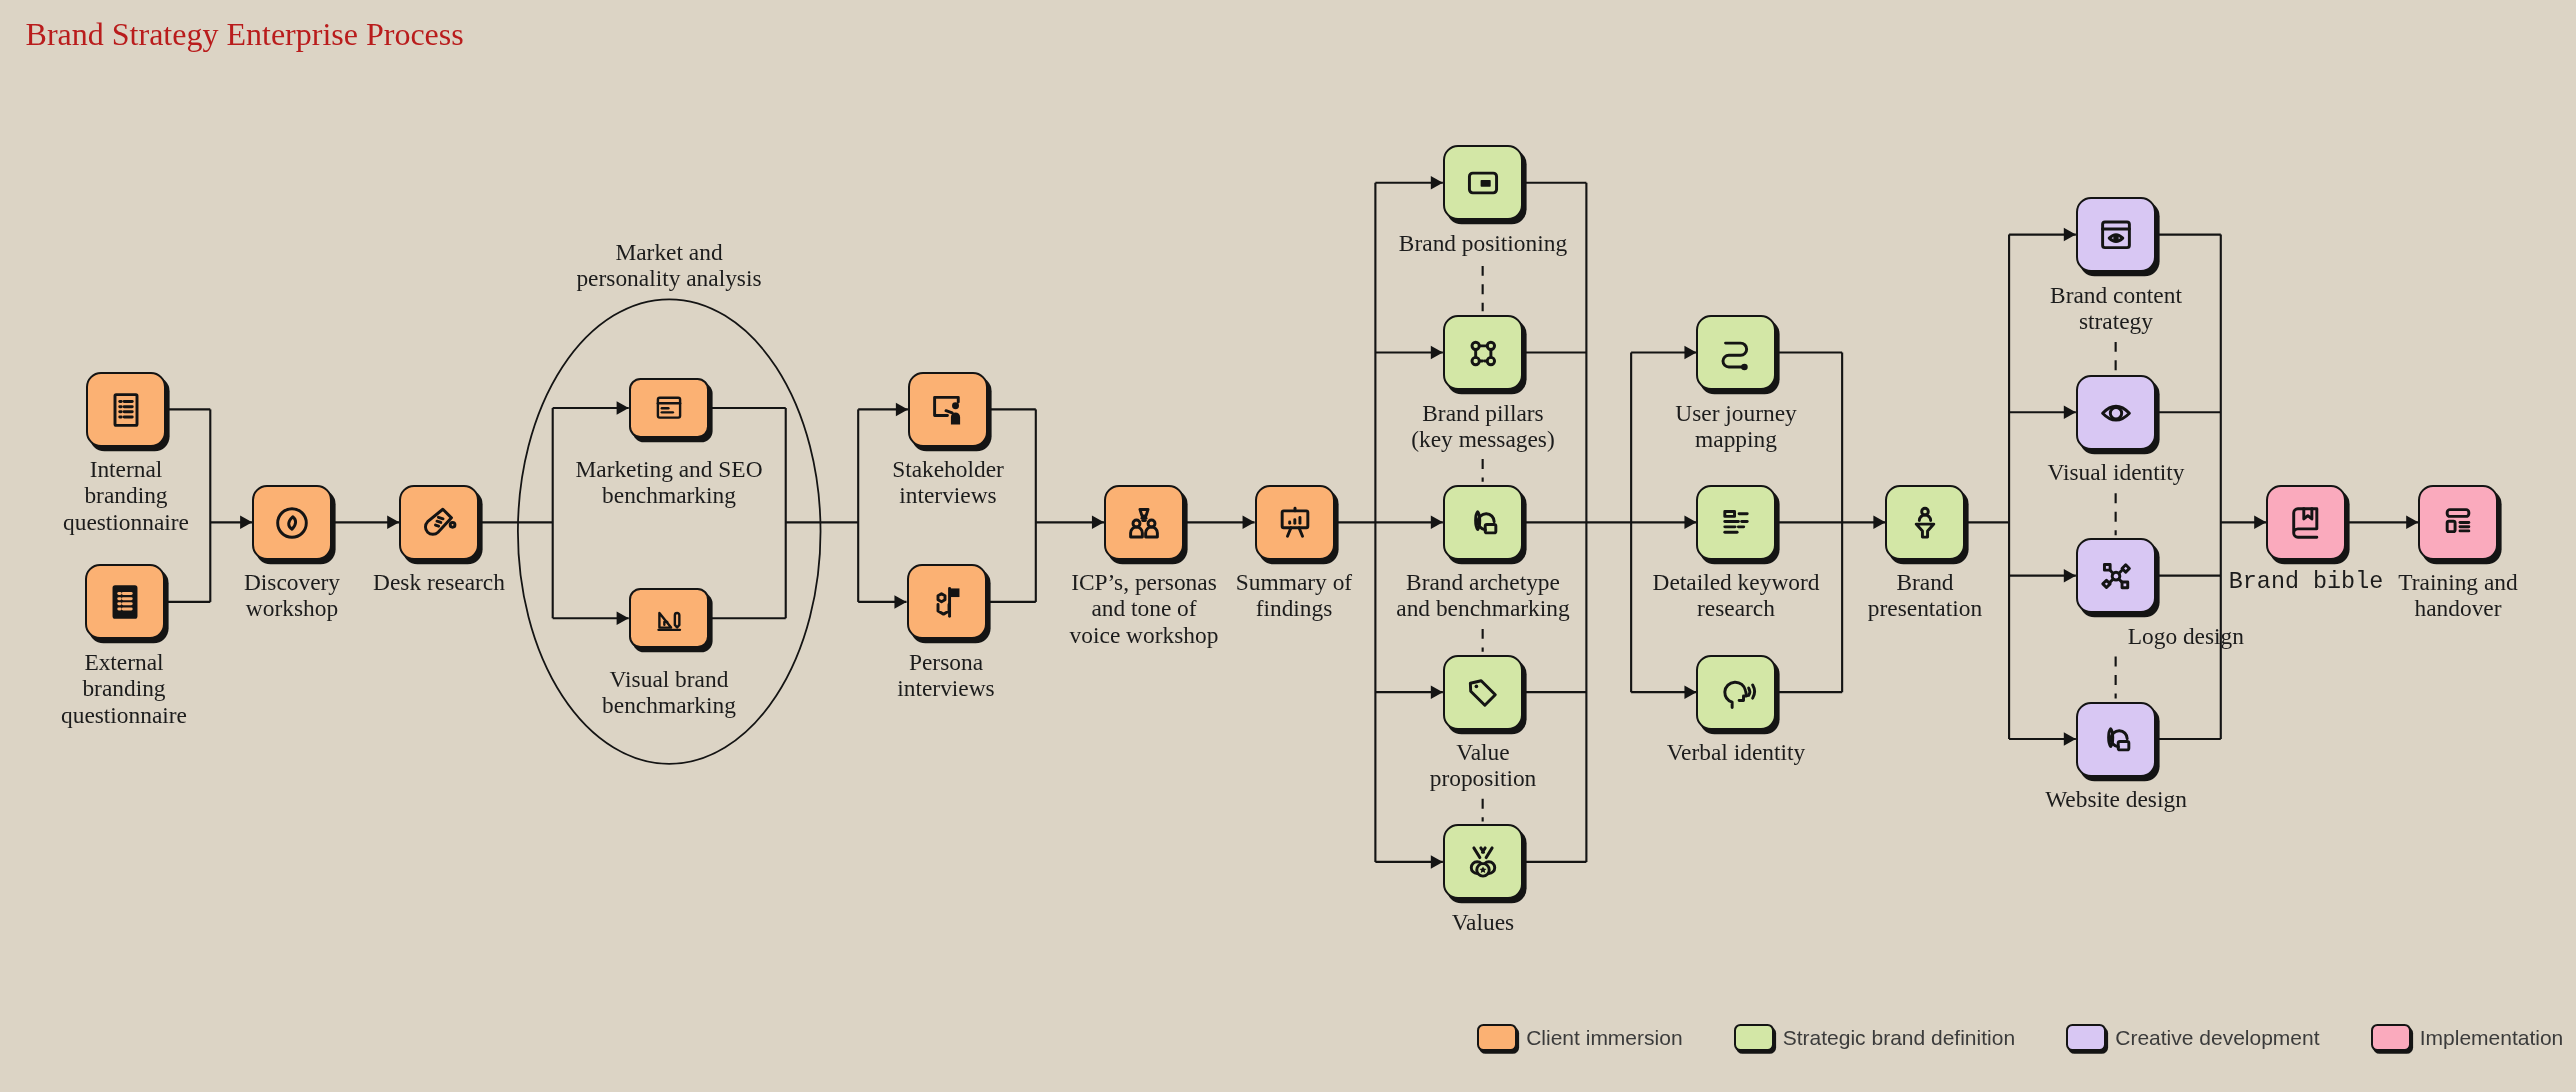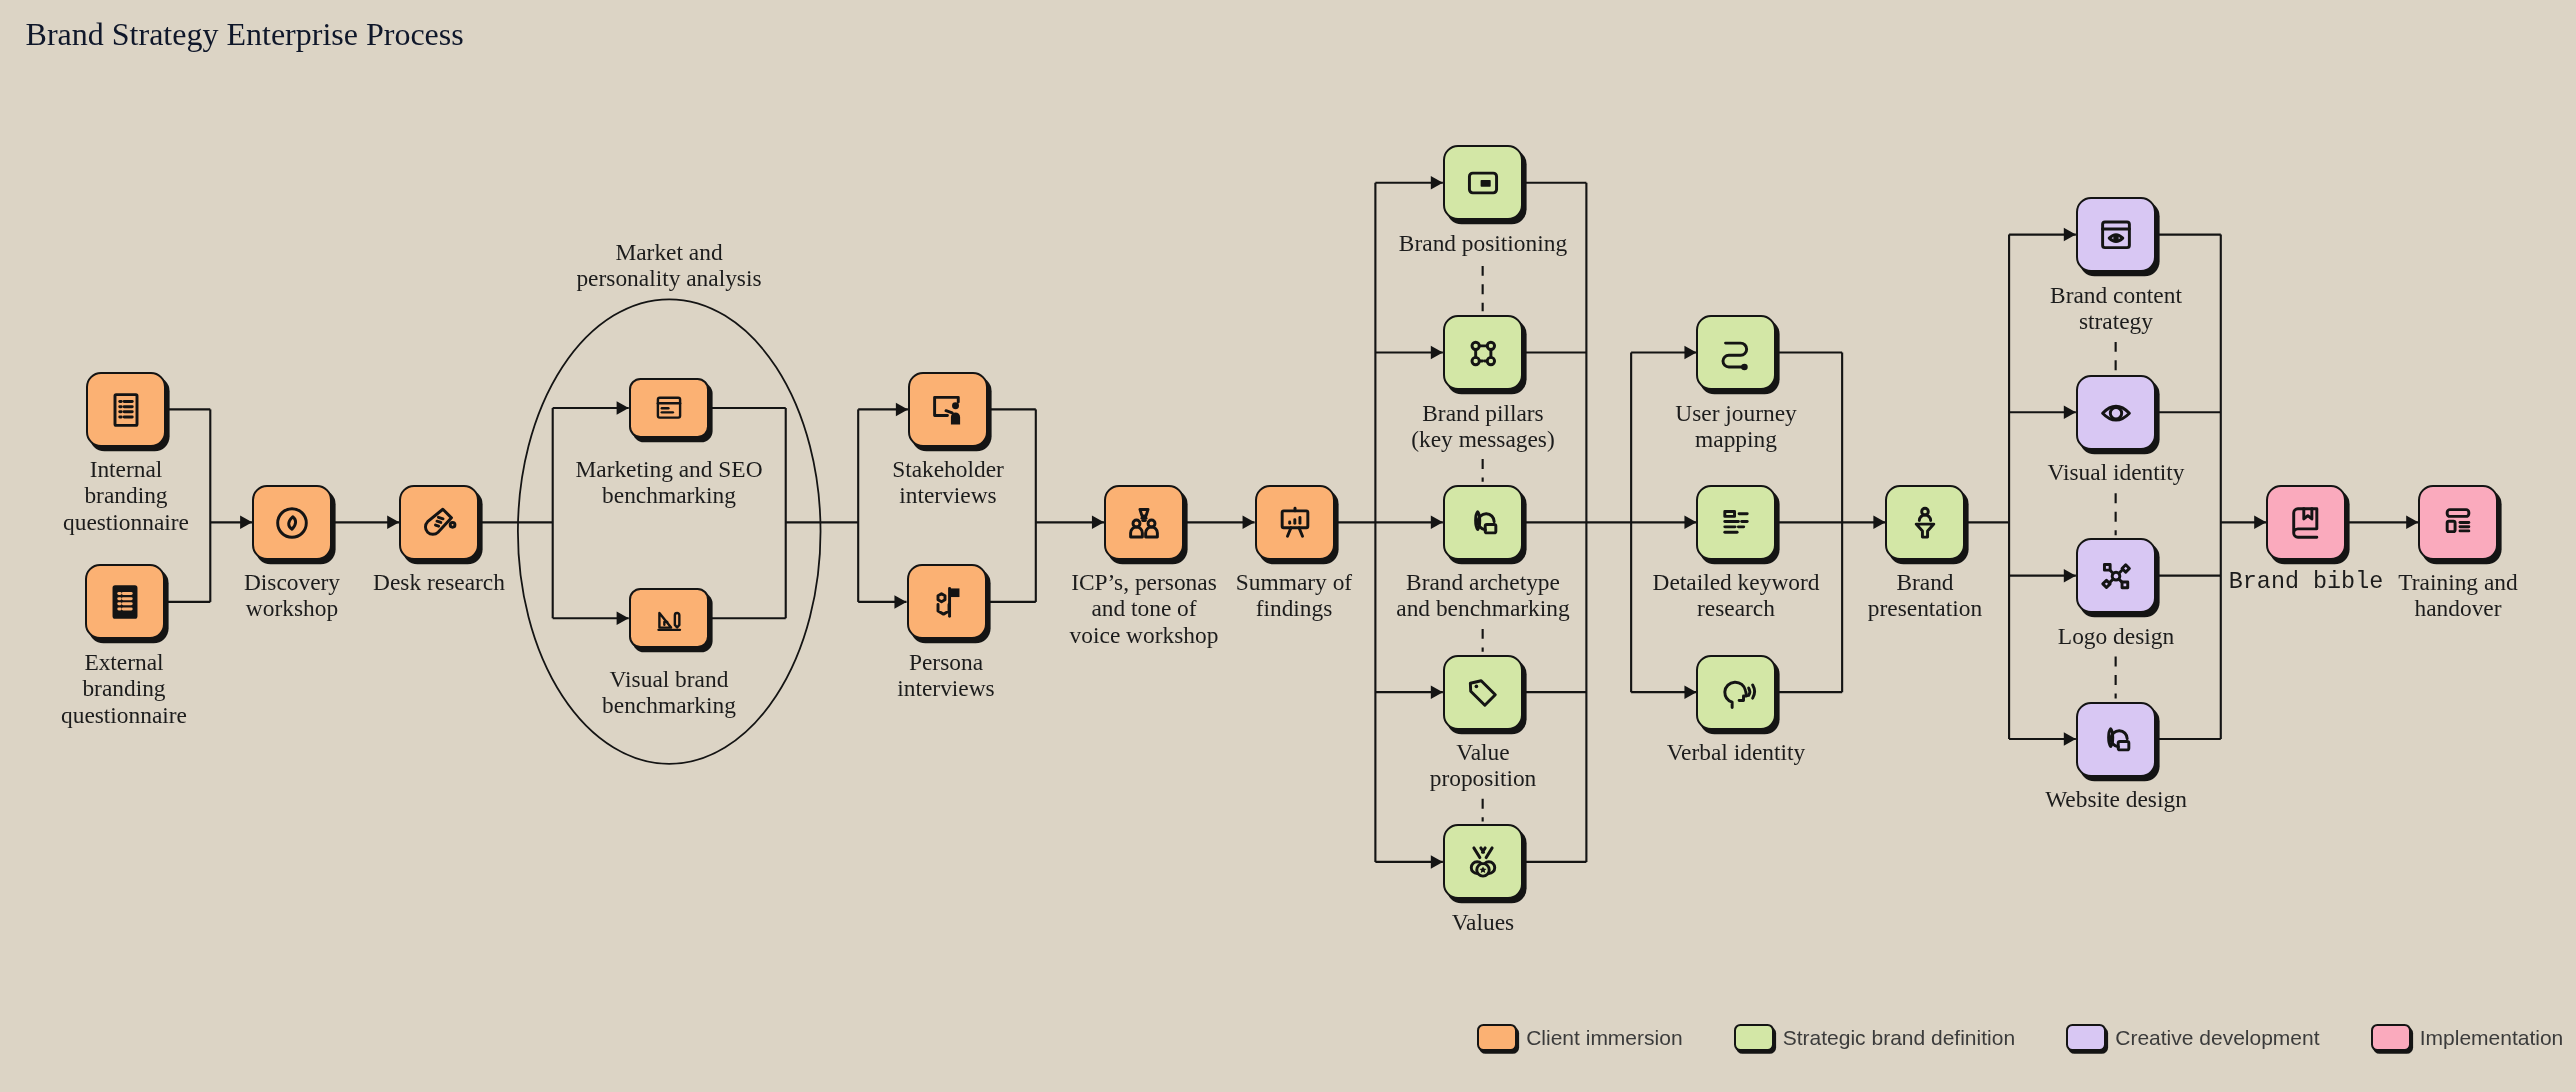--- a/index.html
+++ b/index.html
@@ -1,19 +1,19 @@
 <!DOCTYPE html>
 <html style="font-size:11.4px"><head>
 <meta charset="utf-8">
 <style>
   html,body{margin:0;padding:0;background:#DCD4C5;}
   #stage{position:relative;width:2576px;height:1093px;background:#DCD4C5;overflow:hidden;
          font-family:"Liberation Serif",serif;}
   #wires{position:absolute;left:0;top:0;}
-  #title{position:absolute;left:25.6px;top:15.6px;font-size:32px;color:#0f172a;
+  #title{position:absolute;left:25.6px;top:15.6px;font-size:32px;color:#b91c1c;
          font-family:"Liberation Serif",serif;white-space:pre-line;}
   .node{position:absolute;box-sizing:border-box;border:2.5px solid #141414;border-radius:15px;
         display:flex;align-items:center;justify-content:center;box-shadow:3.6px 4.3px 0 #141414;}
   .node.orange{background:#FBB173;}
   .node.green{background:#D3E7A6;}
   .node.purple{background:#D8C7F3;}
   .node.pink{background:#FAAABD;}
   .nlabel{position:absolute;width:256px;transform:translateX(-50%);text-align:center;
           font-size:23.4px;line-height:1.13;color:#1C1C1C;white-space:pre-line;
           font-family:"Liberation Serif",serif;}
@@ -367,21 +367,21 @@
         <line x1="10.5" y1="10.6" x2="8.9" y2="9"></line>
         <line x1="13.5" y1="10.6" x2="15.1" y2="9"></line>
         <line x1="10.5" y1="13.6" x2="8.9" y2="15.2"></line>
         <line x1="13.5" y1="13.6" x2="15.1" y2="15.2"></line>
         <rect x="5.7" y="5.7" width="3.1" height="3.1"></rect>
         <path d="M17.3 5.9 l2 2 -2 2 -2 -2 Z"></path>
         <path d="M6.8 14.3 l2 2 -2 2 -2 -2 Z"></path>
         <rect x="15.3" y="15.3" width="3.1" height="3.1"></rect>
       </svg>
     </div>
-    <div class="nlabel" style="left: 2116px; top: 623px;">Logo design</div>
+    <div class="nlabel" style="left: 2116px; top: 623px; text-align: right;">Logo design</div>
     <div class="node purple" style="left: 2076px; top: 702px; width: 80px; height: 75px;">
       <svg width="44" height="44" viewBox="0 0 24 24" fill="none" stroke="#141414" stroke-width="1.6" stroke-linecap="round" stroke-linejoin="round">
         <path d="M9.1 5.9 c1.5 1.7 1.5 7.9 0 9.6 c-1.5 -1.7 -1.5 -7.9 0 -9.6 Z"></path>
         <path d="M18.1 11.3 a4.4 4.4 0 1 0 -4.8 4.4"></path>
         <rect x="13.2" y="12.8" width="5.8" height="4.6" rx="0.9"></rect>
       </svg>
     </div>
     <div class="nlabel" style="left: 2116px; top: 786px;">Website design</div>
     <div class="node pink" style="left: 2266px; top: 485px; width: 80px; height: 75px;">
       <svg width="44" height="44" viewBox="0 0 24 24" fill="none" stroke="#141414" stroke-width="1.6" stroke-linecap="round" stroke-linejoin="round">

